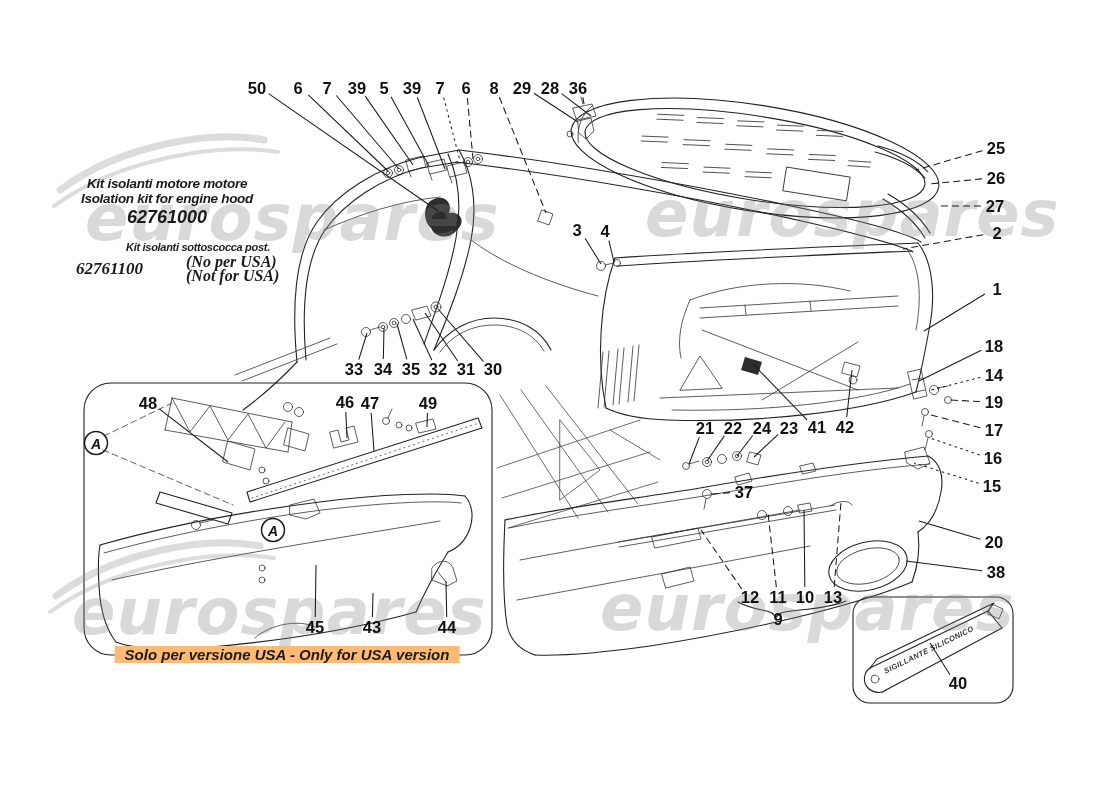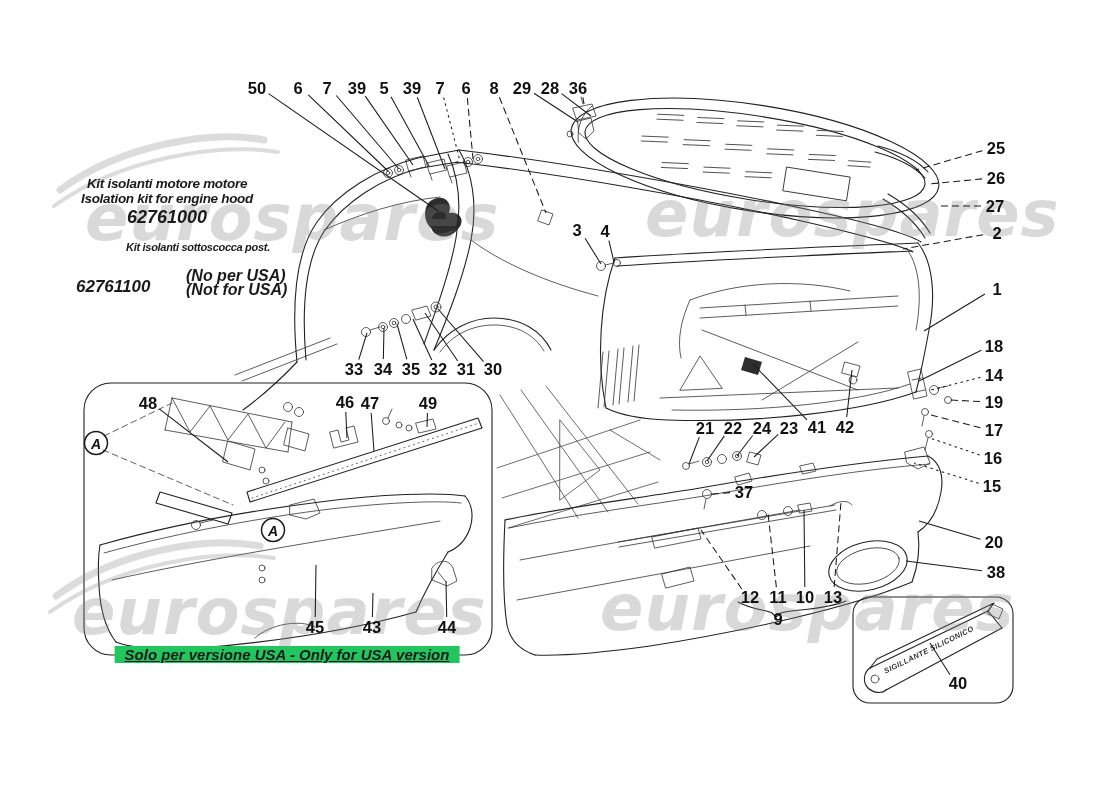--- a/index.html
+++ b/index.html
@@ -25,27 +25,27 @@
   .marker-letter{
     font-family:"Liberation Sans", sans-serif;font-weight:bold;font-style:italic;
     font-size:14px;fill:#111;
   }
   .kit-block{position:absolute;z-index:3;text-align:center;font-style:italic;font-weight:bold;}
   #kit1{left:52px;top:176px;width:230px;}
   #kit1 .l{font-size:13.5px;line-height:15px;letter-spacing:-0.3px;}
   #kit1 .code{font-size:18px;line-height:20px;margin-top:1px;}
   #kit2{left:48px;top:240px;width:300px;}
   #kit2 .l{font-size:11px;line-height:15px;letter-spacing:-0.3px;}
-  .code-row{display:flex;align-items:flex-end;justify-content:flex-start;margin-top:14px;padding-left:28px;}
+  .code-row{display:flex;align-items:center;justify-content:flex-start;margin-top:0;padding-left:28px;font-family:Liberation Serif, serif;}
   .code-row .code{font-size:17px;width:110px;text-align:left;}
   .code-row .notes{font-size:16px;line-height:14px;text-align:left;}
   #usa-caption{
     position:absolute;z-index:4;left:287px;top:646px;transform:translateX(-50%);
-    background:#22c55e;padding:0 10px;white-space:nowrap;
-    font-style:italic;font-weight:bold;font-size:15px;text-decoration:underline;
+    background:#fdba74;padding:0 10px;white-space:nowrap;
+    font-style:italic;font-weight:bold;font-size:15px;
   }
   .tube-label{
     font-family:"Liberation Sans", sans-serif;font-weight:bold;font-style:italic;
     font-size:7.5px;fill:#333;letter-spacing:0.4px;
   }
 </style>
 </head>
 <body>
 
 <svg id="art-layer" width="1100" height="800" viewBox="0 0 1100 800">

